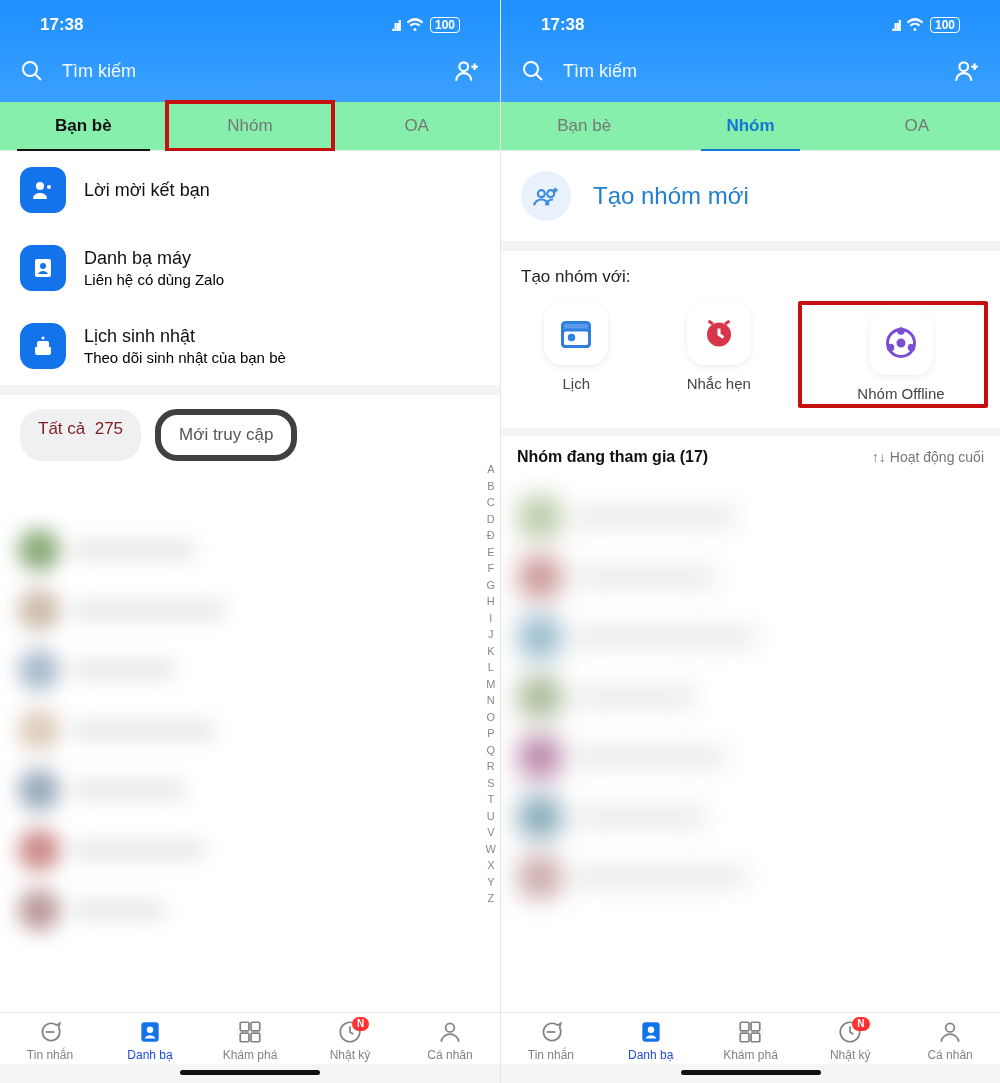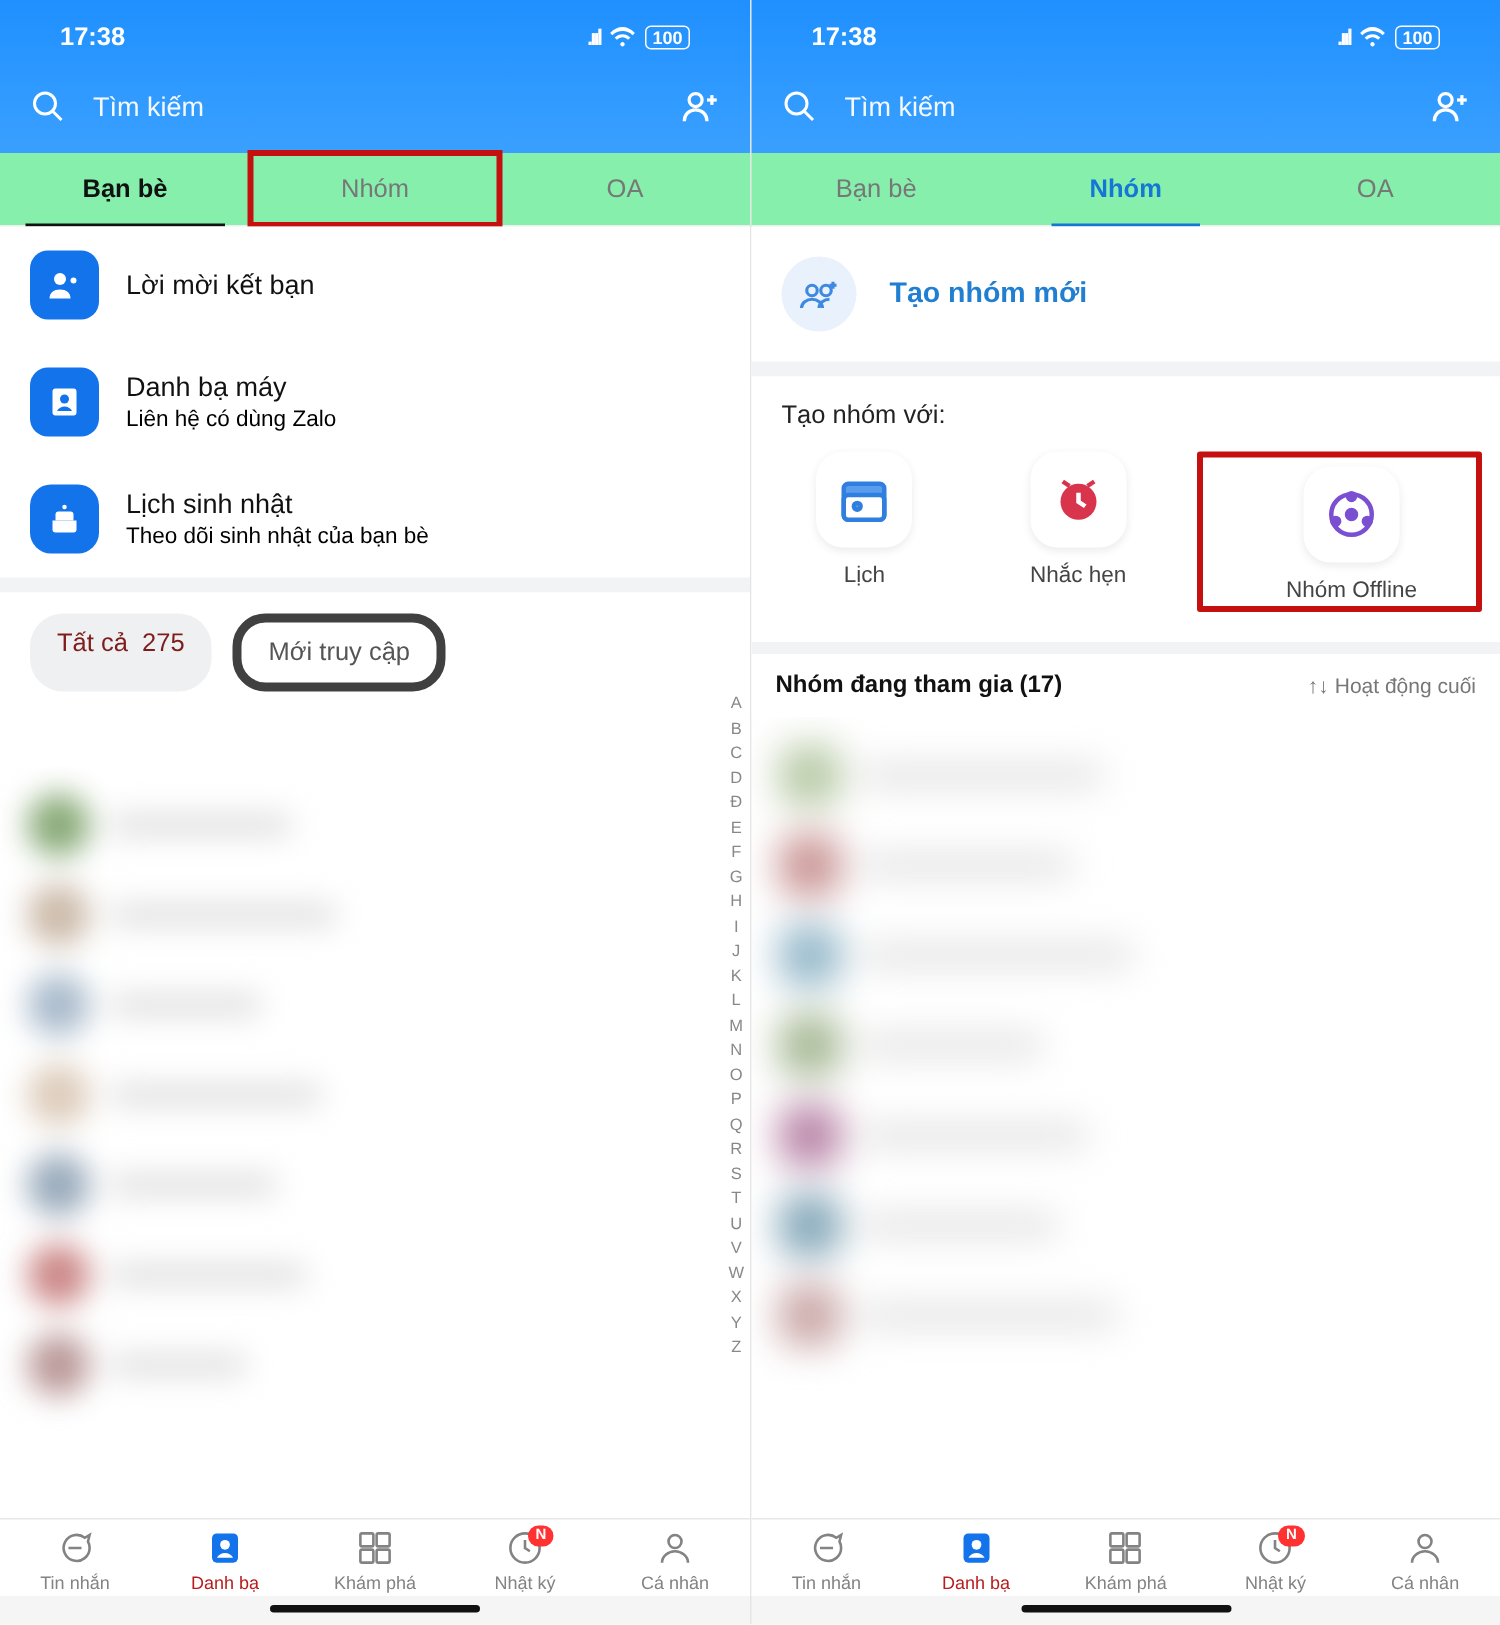--- a/index.html
+++ b/index.html
@@ -32,27 +32,27 @@
 .icon-circle { width:50px; height:50px; border-radius:50%; background:#e8f1fc; display:flex; align-items:center; justify-content:center; color:#3e8ae0; flex-shrink:0; }
 .row-text .title { font-size:18px; color:#111; }
 .row-text .sub { font-size:15px; color:#000000; margin-top:2px; }
 .section-gap { height:10px; background:#f2f3f4; }
 .filter-row { display:flex; gap:14px; padding:14px 20px; background:#fff; }
 .pill { padding:10px 18px; border-radius:22px; font-size:17px; background:#eef0f2; color:#7f1d1d; }
 .pill.ghost { background:#fff; border:6px solid #404040; color:#555; }
 .alpha-index { position:absolute; right:4px; top:310px; display:flex; flex-direction:column; align-items:center; gap:0; font-size:11px; color:#888; line-height:1.5; }
 .bottom-nav { display:flex; background:#fff; border-top:1px solid #e8e8e8; padding:6px 0 2px 0; }
 .nav-item { flex:1; display:flex; flex-direction:column; align-items:center; gap:3px; color:#838383; font-size:12px; position:relative; }
-.nav-item.active { color:#b91c1c; }
+.nav-item.active { color:#1d4ed8; }
 .nav-ico { width:26px; height:26px; display:flex; align-items:center; justify-content:center; }
 .badge { position:absolute; top:-2px; left:52%; background:#ff3131; color:#fff; border-radius:10px; font-size:10px; font-weight:700; padding:1px 5px; line-height:1.2; }
 .home-indicator { width:140px; height:5px; background:#111; border-radius:3px; margin:6px auto 8px auto; }
 
 .big-link { display:flex; align-items:center; gap:22px; padding:20px; background:#fff; }
-.big-link .lbl { font-size:19px; color:#217fd1; font-weight:700; }
+.big-link .lbl { font-size:24px; color:#217fd1; font-weight:400; }
 .create-with { padding:16px 20px 8px 20px; font-size:17px; color:#222; background:#fff; }
 .tile-row { display:flex; justify-content:space-around; padding:6px 12px 20px 12px; background:#fff;gap:16px; }
 .tile { display:flex; flex-direction:column; align-items:center; gap:10px; width:150px; }
 .tile-ic { width:64px; height:64px; border-radius:18px; background:#fff; box-shadow:0 2px 6px rgba(0,0,0,.08); display:flex; align-items:center; justify-content:center; }
 .tile-lbl { font-size:15px; color:#444; }
 .highlight-box { border:4px solid #c51010; border-radius:2px; padding:6px 8px 2px 24px; }
 .group-hdr { display:flex; justify-content:space-between; padding:12px 16px; background:#fff; border-top:8px solid #f2f3f4; }
 .gh-left { font-size:16px; font-weight:600; color:#111; }
 .gh-right { font-size:14px; color:#777; display:flex; align-items:center; gap:4px; }
 svg { display:block; }

